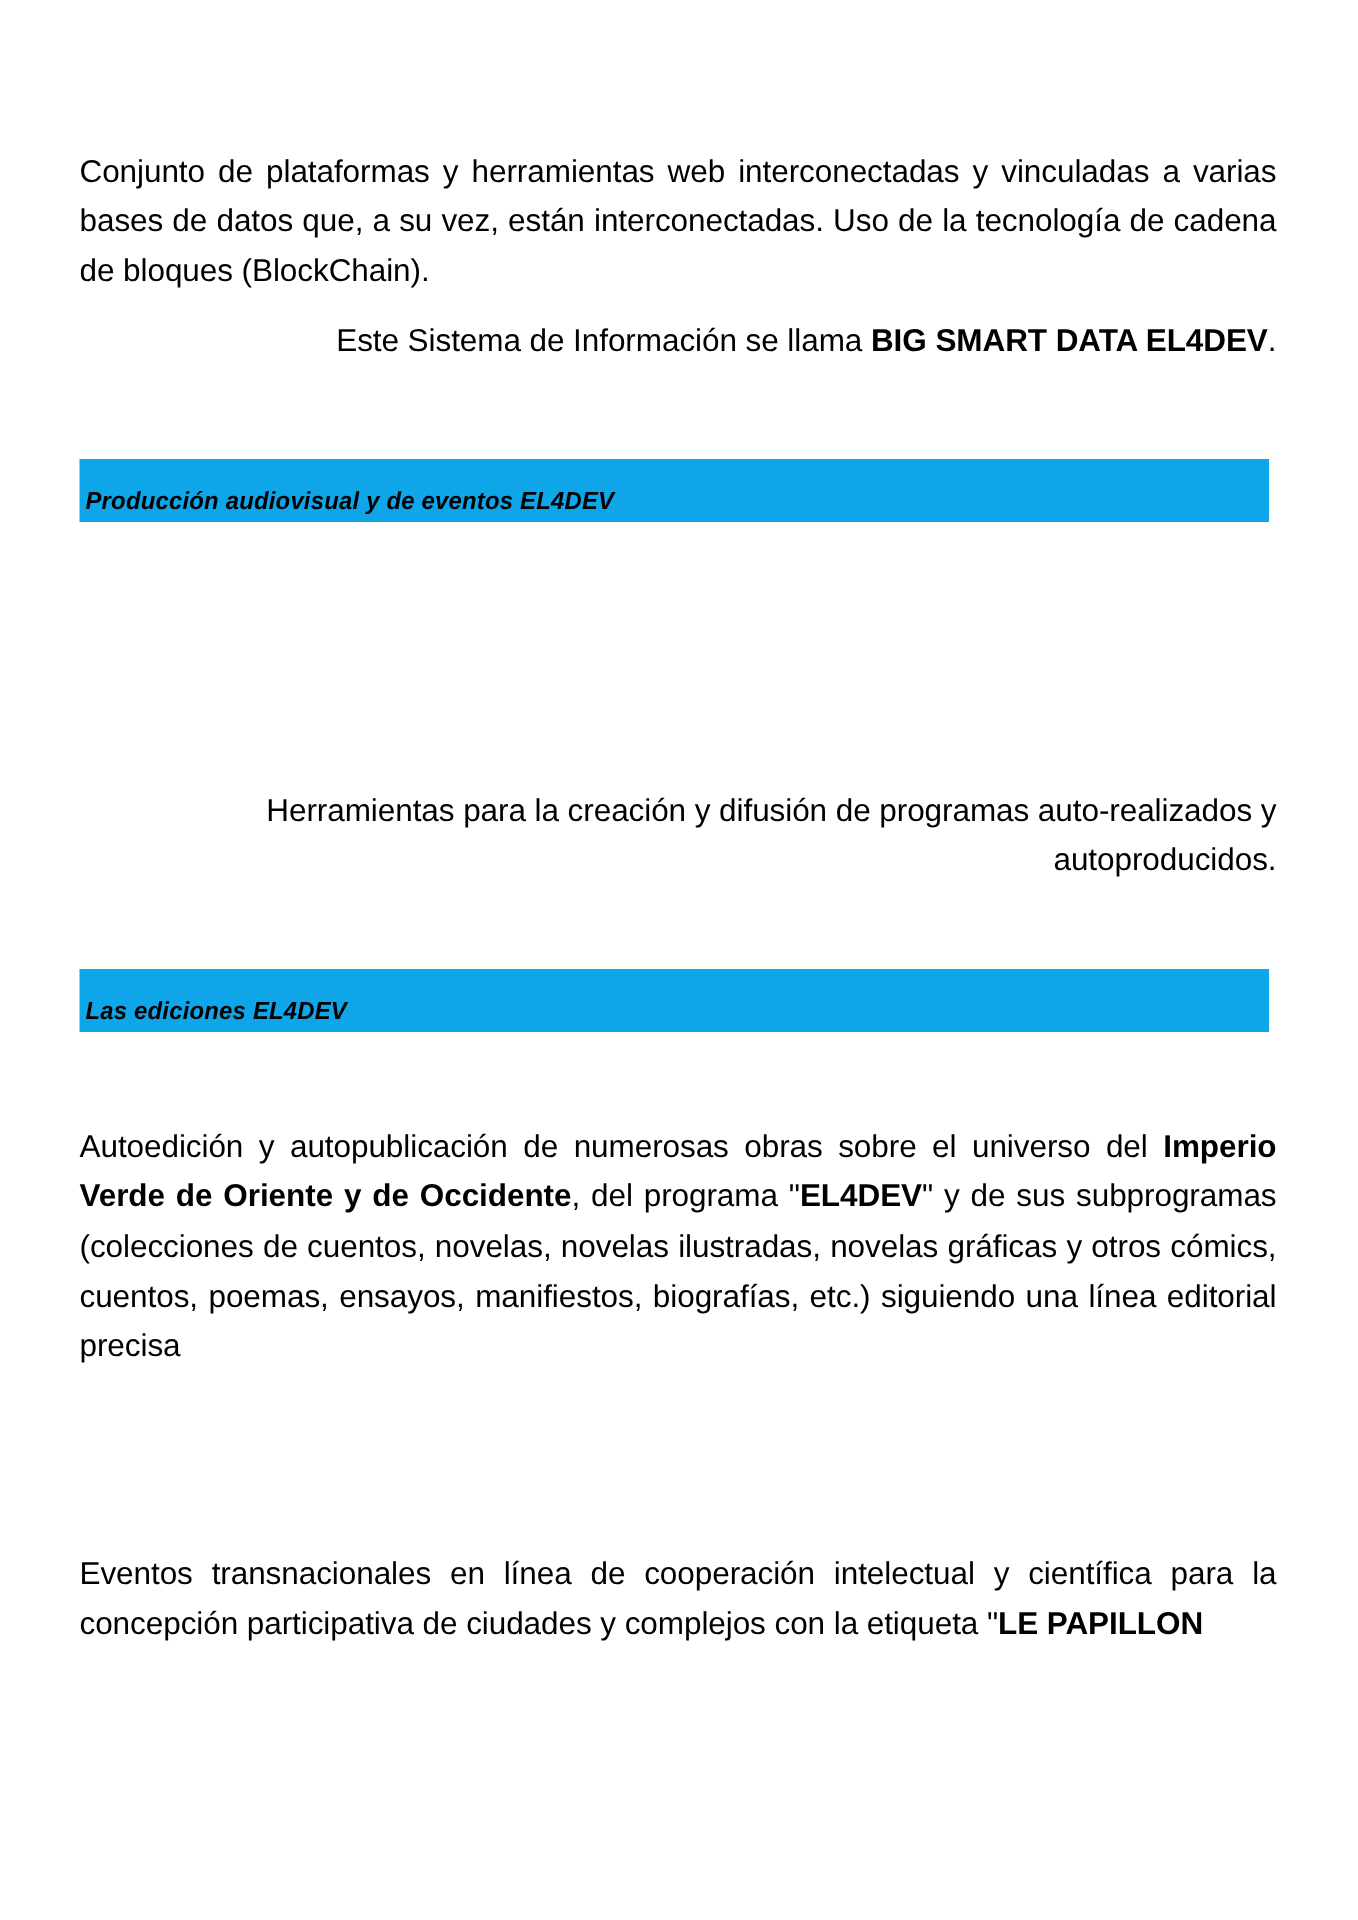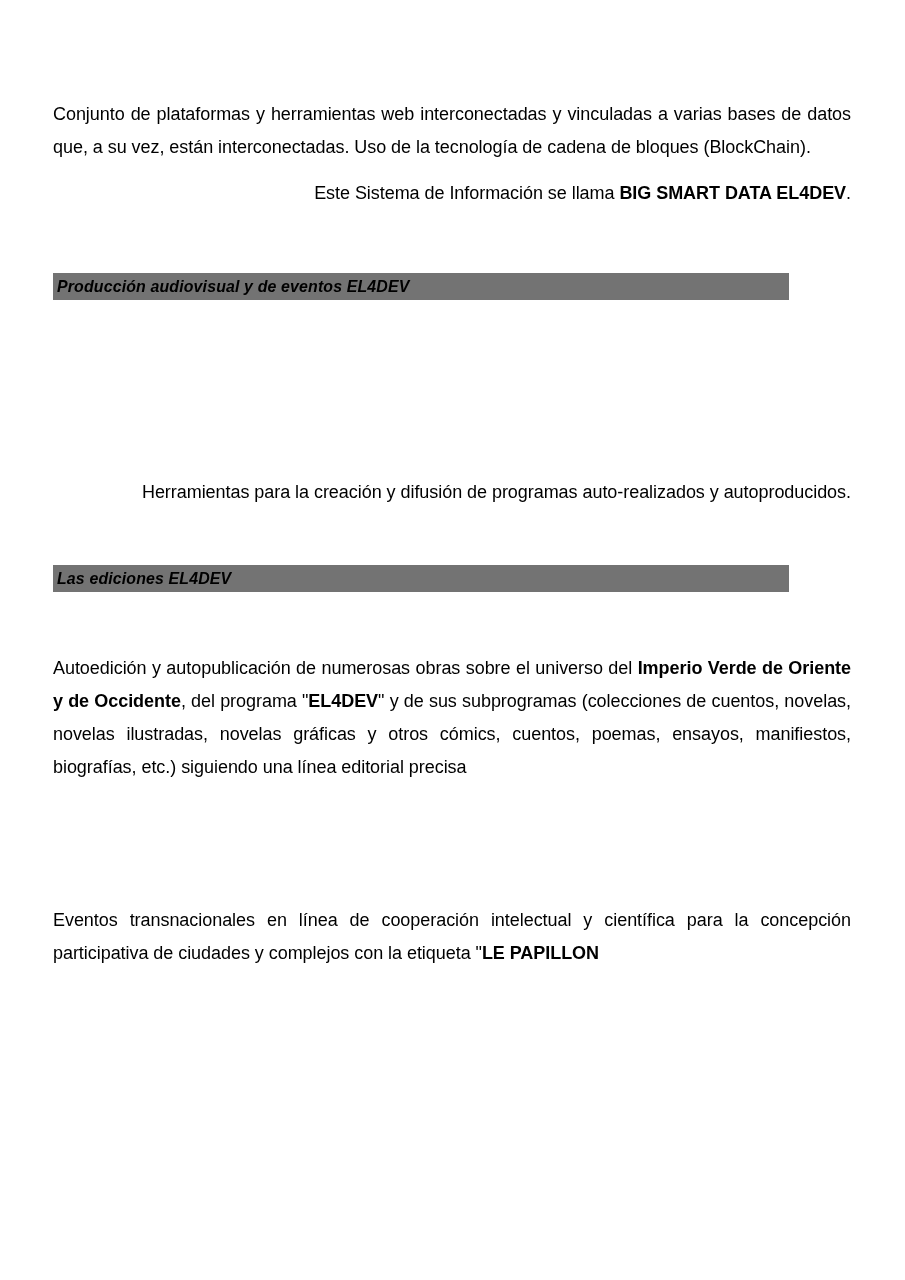--- a/index.html
+++ b/index.html
@@ -28,40 +28,40 @@
 
   .content {
     position: absolute;
     left: 53px;
     top: 0;
     width: 798px;
   }
 
   p.body-par {
     margin: 0;
-    font-size: 18px;
+    font-size: 21px;
     line-height: 33.2px;
     color: #000000;
     letter-spacing: -0.05px;
   }
 
   p.justify {
     text-align: justify;
     text-align-last: left;
   }
 
   p.left {
     text-align: right;
   }
 
   .green-bar {
-    background: #737373;
-    width: 736px;
+    background: #0ea5e9;
+    width: 793px;
     box-sizing: border-box;
-    padding: 3px 0 3px 4px;
+    padding: 18px 0 3px 4px;
     margin: 0;
   }
 
   .green-bar .heading-text {
     font-size: 16.4px;
     font-weight: bold;
     font-style: italic;
     color: #000000;
     line-height: 21px;
     display: block;

